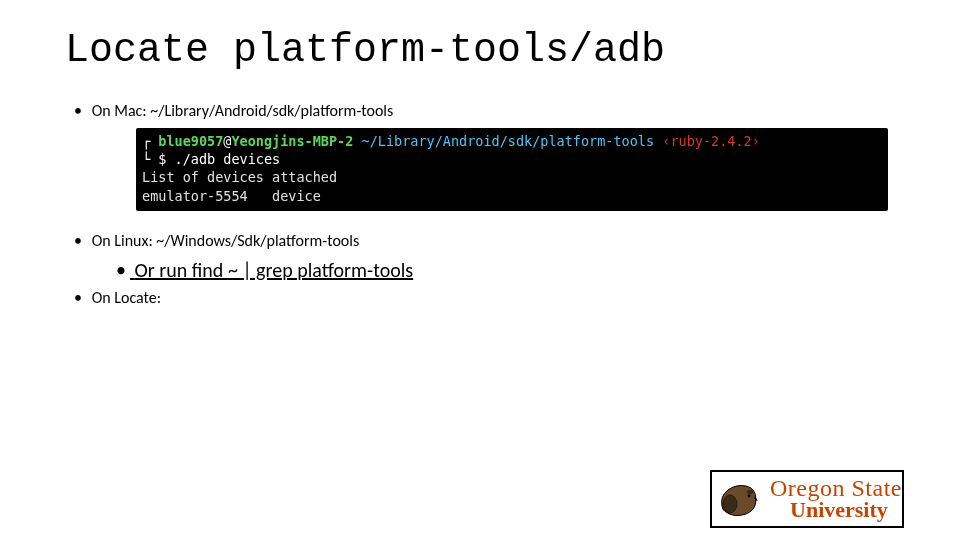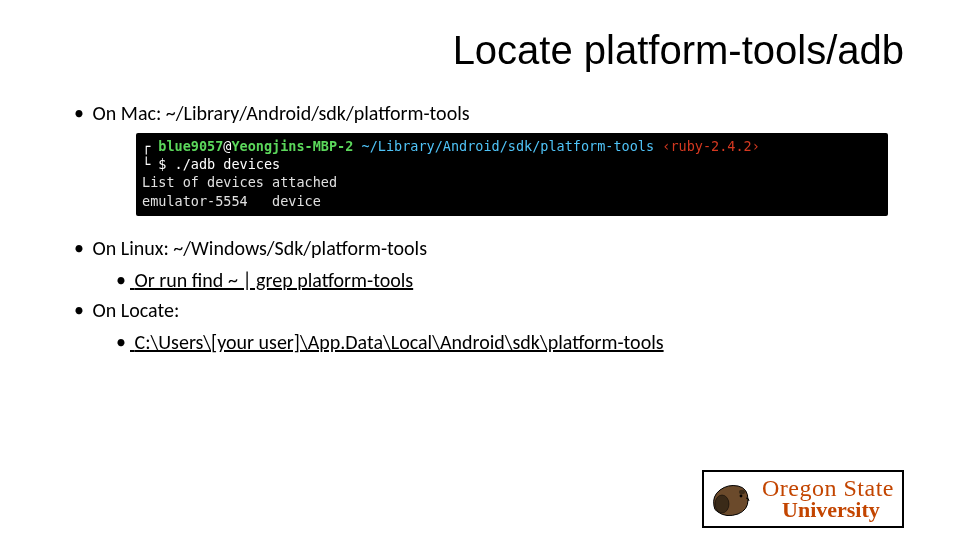--- a/index.html
+++ b/index.html
@@ -16,25 +16,24 @@
     width: 960px;
     height: 540px;
     box-sizing: border-box;
     padding: 28px 56px 0 56px;
   }
   .title {
     font-size: 40px;
     color: #000;
     font-weight: 400;
     margin: 0 0 28px 9px;
-    font-family: Liberation Sans, sans-serif;
-    text-align: right;
+    font-family: Liberation Mono, monospace;
   }
   .bullet-l1 {
-    font-size: 20px;
+    font-size: 16px;
     color: #000;
     margin: 0 0 8px 18px;
   }
   .bullet-l1 .dot {
     display: inline-block;
     width: 14px;
   }
   .bullet-l2 {
     font-size: 20px;
     color: #000;
@@ -65,21 +64,21 @@
   .t-dim    { color: #e0e0e0; }
 
   .logo-wrap {
     position: absolute;
     right: 56px;
     bottom: 12px;
     display: flex;
     align-items: center;
     gap: 8px;
     border: 2px solid #000;
-    padding: 4px 8px 4px 4px;
+    padding: 4px 0 4px 4px;
     background: #fff;
   }
   .logo-text {
     font-family: Georgia, "Times New Roman", serif;
     line-height: 0.95;
     color: #c34500;
   }
   .logo-line1 { font-size: 24px; font-weight: 400; letter-spacing: 0.5px;}
   .logo-line2 { font-size: 22px; font-weight: 700; margin-left: 20px;}
   .beaver {
@@ -111,24 +110,20 @@
   </div>
   <div class="bullet-l2">
     <span class="dot">•</span>
     <span>Or run find ~ | grep platform-tools</span>
   </div>
 
   <div class="bullet-l1">
     <span class="dot">•</span>
     <span>On Locate:</span>
   </div>
-  <div class="bullet-l2">
-    <span class="dot">•</span>
-    <span>C:\Users\[your user]\App.Data\Local\Android\sdk\platform-tools</span>
-  </div>
 
   <div class="logo-wrap">
     <div class="beaver">
       <svg viewBox="0 0 46 46" width="46" height="46">
         <rect x="1" y="1" width="44" height="44" fill="#fff" stroke="#000" stroke-width="0"></rect>
         <path d="M6 30 Q4 20 12 14 Q20 8 30 10 Q40 12 40 24 Q40 34 30 38 Q18 42 10 36 Q6 34 6 30 Z" fill="#6b4a2b" stroke="#000" stroke-width="1"></path>
         <ellipse cx="14" cy="28" rx="7" ry="9" fill="#3a2a18" stroke="#000" stroke-width="0.5"></ellipse>
         <ellipse cx="34" cy="16" rx="3" ry="2.2" fill="#3a2a18"></ellipse>
         <circle cx="33" cy="20" r="1.4" fill="#000"></circle>
         <path d="M38 22 Q41 22 41 25" stroke="#000" stroke-width="1" fill="none"></path>

